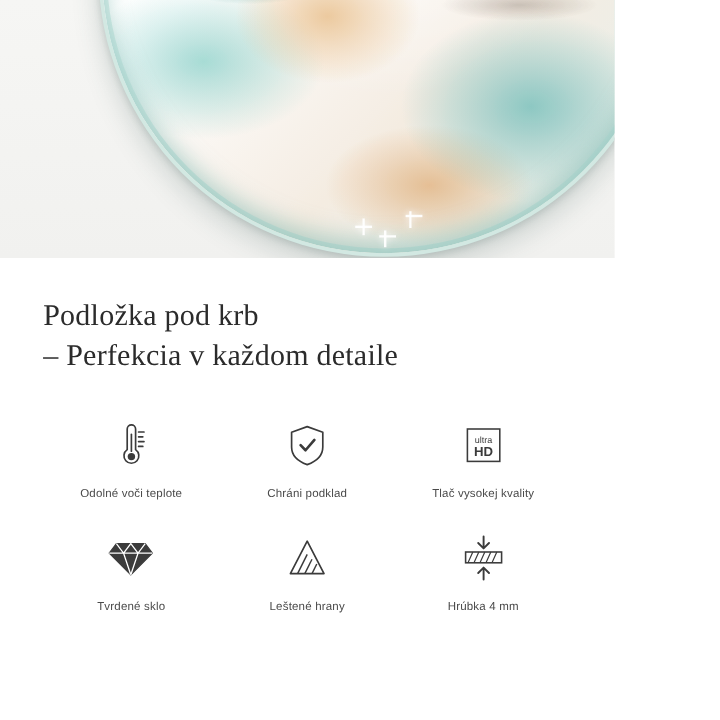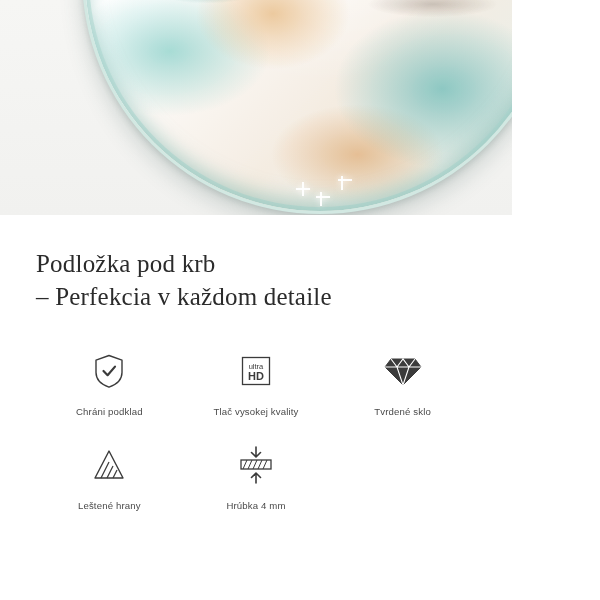--- a/index.html
+++ b/index.html
@@ -205,20 +205,34 @@
   <div class="content">
 
     <h1 class="headline">
       <span>Podložka pod krb</span>
       <span class="line2">– Perfekcia v každom detaile</span>
     </h1>
 
 
     <div class="features">
 
+      <div class="feature">
+        <span class="feature-icon">
+          <svg width="34" height="40" viewBox="0 0 34 40" fill="none" stroke="#3b3b3b" stroke-width="1.4" stroke-linecap="round">
+            <path d="M14 6.5a3.5 3.5 0 0 1 7 0v17.2a6.2 6.2 0 1 1-7 0V6.5z"></path>
+            <line x1="17.5" y1="11" x2="17.5" y2="25"></line>
+            <circle cx="17.5" cy="29.5" r="3.1" fill="#3b3b3b" stroke="none"></circle>
+            <line x1="23.5" y1="9" x2="28" y2="9"></line>
+            <line x1="23.5" y1="13" x2="27" y2="13"></line>
+            <line x1="23.5" y1="17" x2="28" y2="17"></line>
+            <line x1="23.5" y1="21" x2="27" y2="21"></line>
+          </svg>
+        </span>
+        <span class="feature-label">Odolné voči teplote</span>
+      </div>
 
       <div class="feature">
         <span class="feature-icon">
           <svg width="36" height="40" viewBox="0 0 36 40">
             <path d="M18 4.5 L31 9.2 V21.5 C31 29 25.3 33.6 18 36.2 C10.7 33.6 5 29 5 21.5 V9.2 Z" fill="none" stroke="#3b3b3b" stroke-width="1.4" stroke-linejoin="round"></path>
             <path d="M12.5 20 L16.6 24.2 L24 15.6" fill="none" stroke="#3b3b3b" stroke-width="2.2" stroke-linecap="round" stroke-linejoin="round"></path>
           </svg>
         </span>
         <span class="feature-label">Chráni podklad</span>
       </div>

